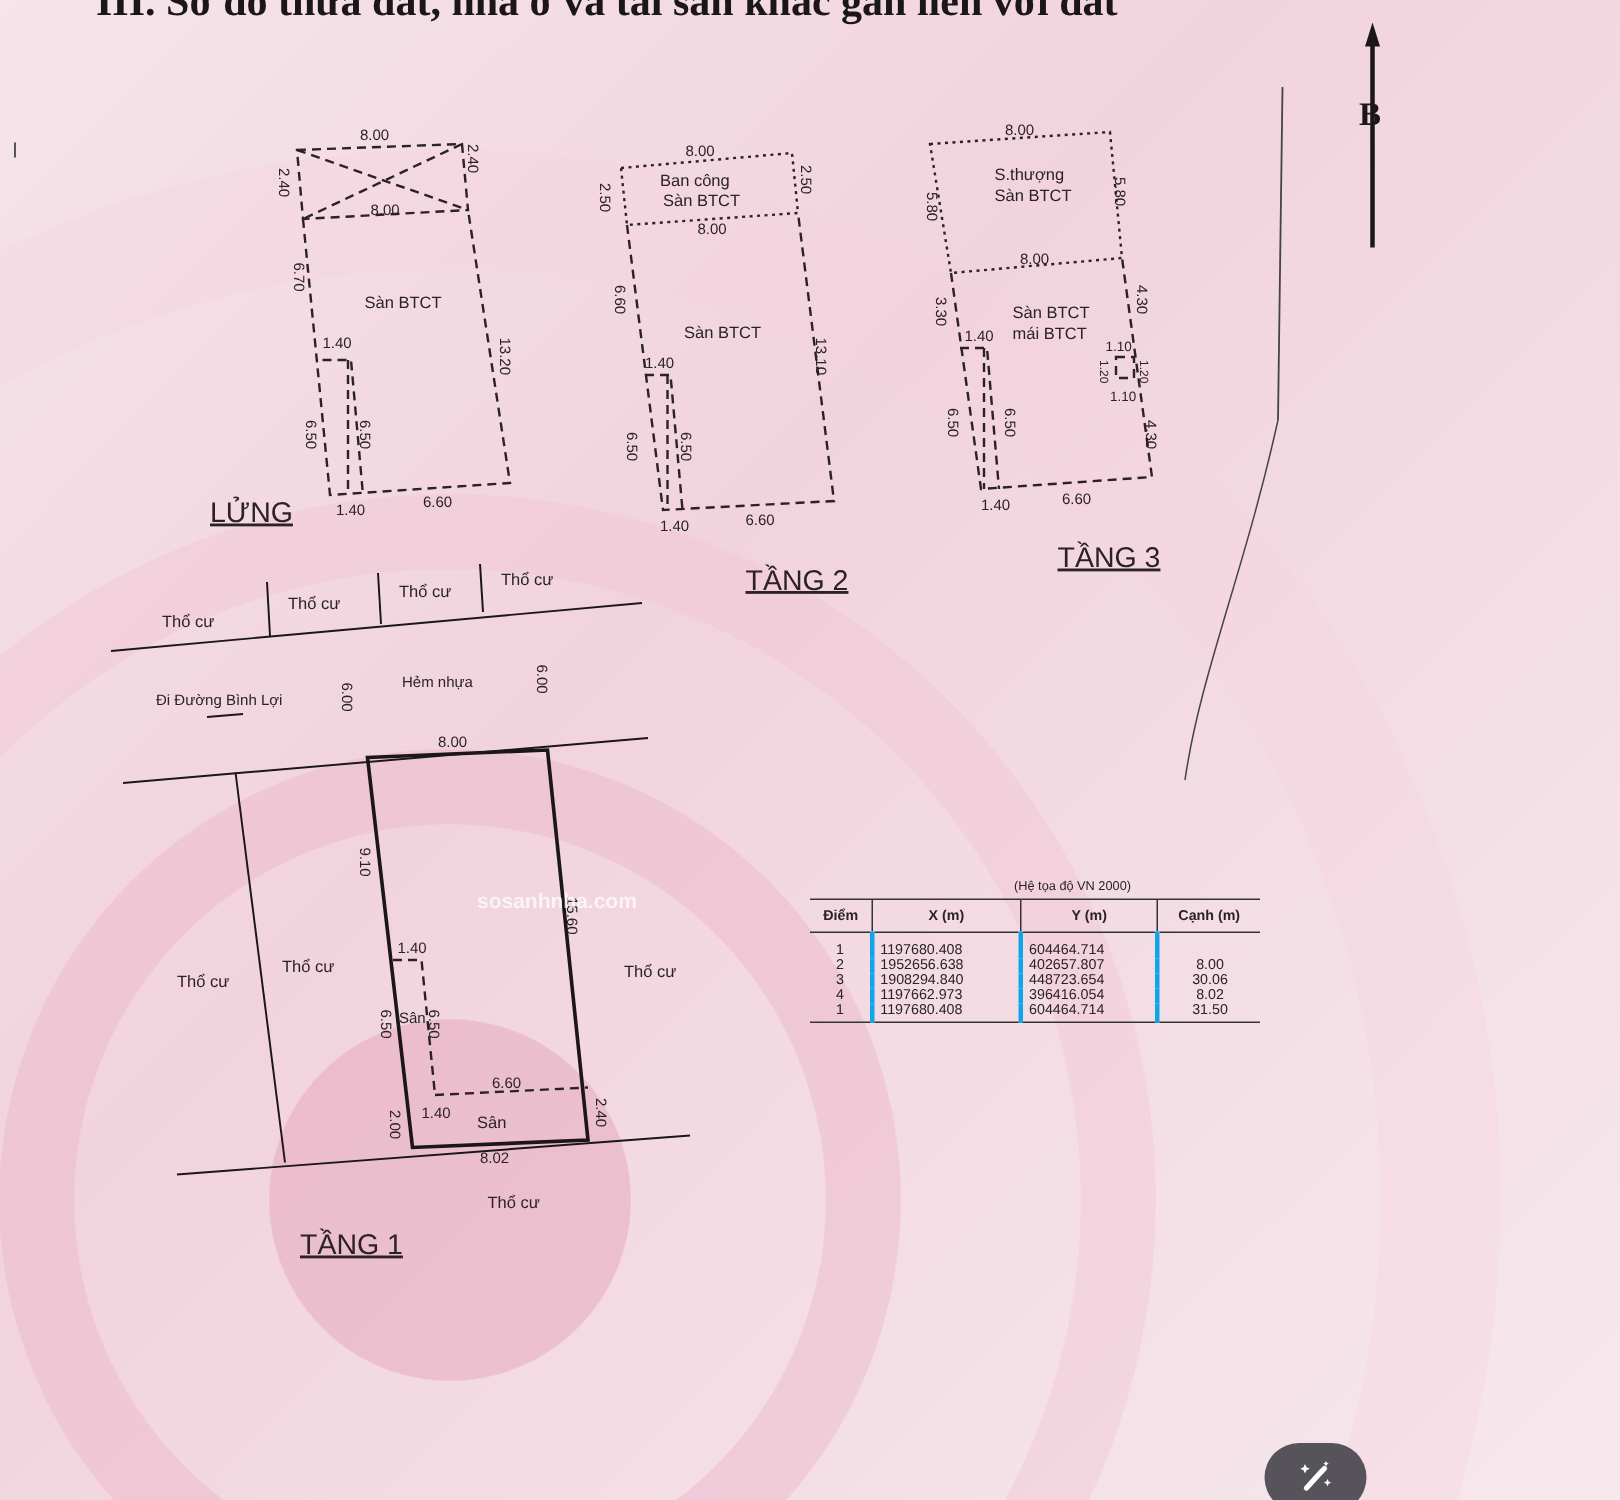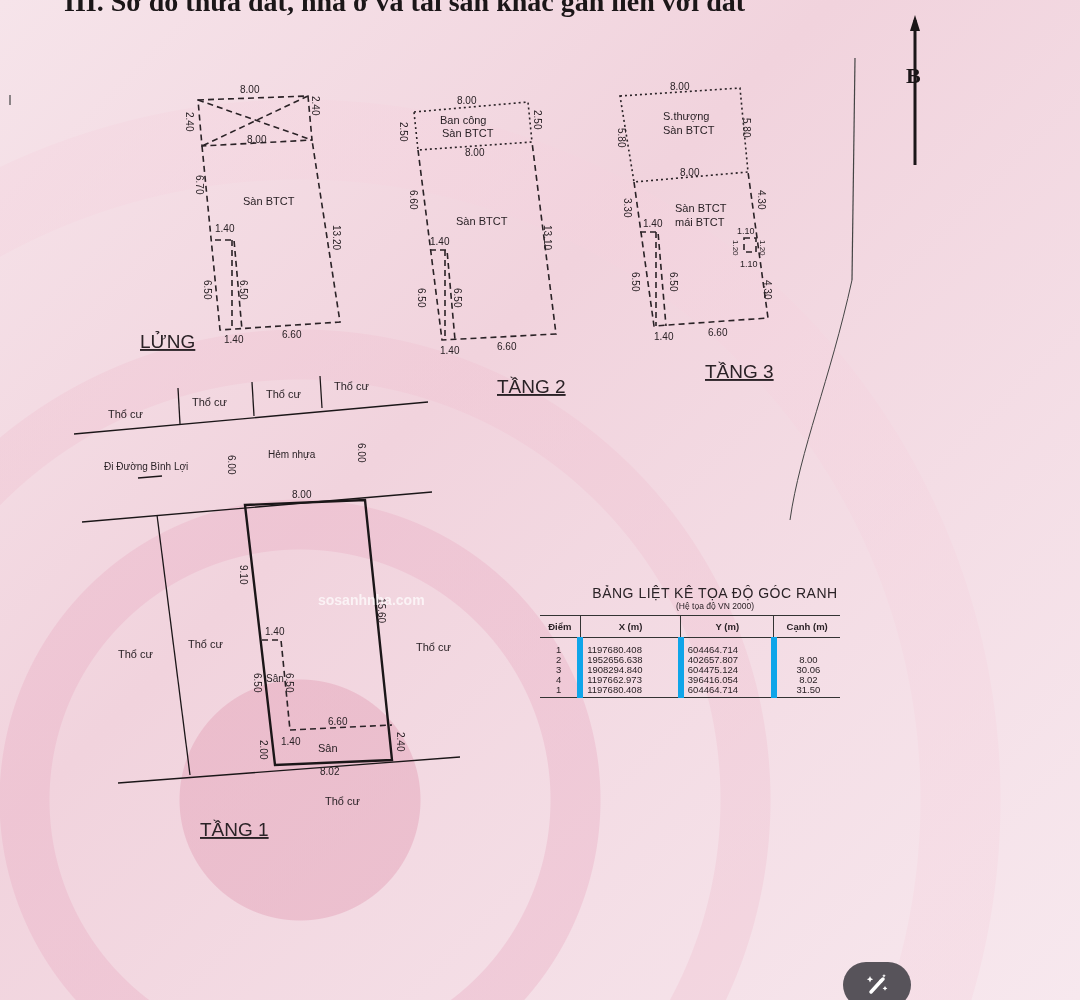--- a/index.html
+++ b/index.html
@@ -29,21 +29,21 @@
   .dim { font-size:10px; }
   .floor { font-size:19px; text-decoration:underline; }
   .table-wrap {
     position:absolute; left:540px; top:585px; width:310px;
   }
   .tbl-title { text-align:center; font-size:14px; letter-spacing:0.5px; color:#2a2226; margin-left:40px; }
   .tbl-sub { text-align:center; font-size:8.5px; margin-left:40px; margin-bottom:4px; }
   table { border-collapse:collapse; width:300px; font-size:9.5px; }
   th { font-weight:bold; border-top:1.5px solid #333; border-bottom:1.5px solid #333; padding:5px 2px; border-left:1px solid #333; }
   th:first-child { border-left:none; }
-  td { padding:0 4px; line-height:10px; border-left:6px solid #0ea5e9; vertical-align:top; }
+  td { padding:0 4px; line-height:10px; border-left:3px solid #0ea5e9; vertical-align:top; }
   td:first-child { border-left:none; text-align:center; }
   tbody tr:first-child td { padding-top:7px; }
   tbody tr:last-child td { padding-bottom:2px; border-bottom:1.5px solid #333; }
   .col-canh { text-align:center; }
   .magic-btn {
     position:absolute; left:843px; top:962px; width:68px; height:46px;
     border-radius:24px; background:#57535a; display:flex; align-items:center; justify-content:center;
   }
   .north { position:absolute; left:905px; top:15px; }
 </style>
@@ -201,21 +201,20 @@
   <text class="lbl" x="268" y="458" style="font-size:10px">Hẻm nhựa</text>
   <text class="lbl" x="104" y="470" style="font-size:10px">Đi Đường Bình Lợi</text>
   <line x1="138" y1="478" x2="162" y2="476" stroke="#1b1618" stroke-width="1.4"></line>
   <text class="dim" x="0" y="0" transform="translate(228,455) rotate(90)">6.00</text>
   <text class="dim" x="0" y="0" transform="translate(358,443) rotate(90)">6.00</text>
 </svg>
 
 <div style="position:absolute;left:318px;top:572px;font-size:14px;color:rgba(255,255,255,0.7);font-weight:bold;margin-top:20px;">sosanhnha.com</div>
 
 <div class="table-wrap">
-  <div class="tbl-title">BẢNG LIỆT KÊ TỌA ĐỘ GÓC RANH</div>
   <div class="tbl-sub">(Hệ tọa độ VN 2000)</div>
   <table>
     <thead>
       <tr>
         <th>Điểm</th>
         <th>X (m)</th>
         <th>Y (m)</th>
         <th>Cạnh (m)</th>
       </tr>
     </thead>
@@ -228,21 +227,21 @@
       </tr>
       <tr>
         <td>2</td>
         <td>1952656.638</td>
         <td>402657.807</td>
         <td class="col-canh">8.00</td>
       </tr>
       <tr>
         <td>3</td>
         <td>1908294.840</td>
-        <td>604475.124</td>
+        <td>448723.654</td>
         <td class="col-canh">30.06</td>
       </tr>
       <tr>
         <td>4</td>
         <td>1197662.973</td>
         <td>396416.054</td>
         <td class="col-canh">8.02</td>
       </tr>
       <tr>
         <td>1</td>

